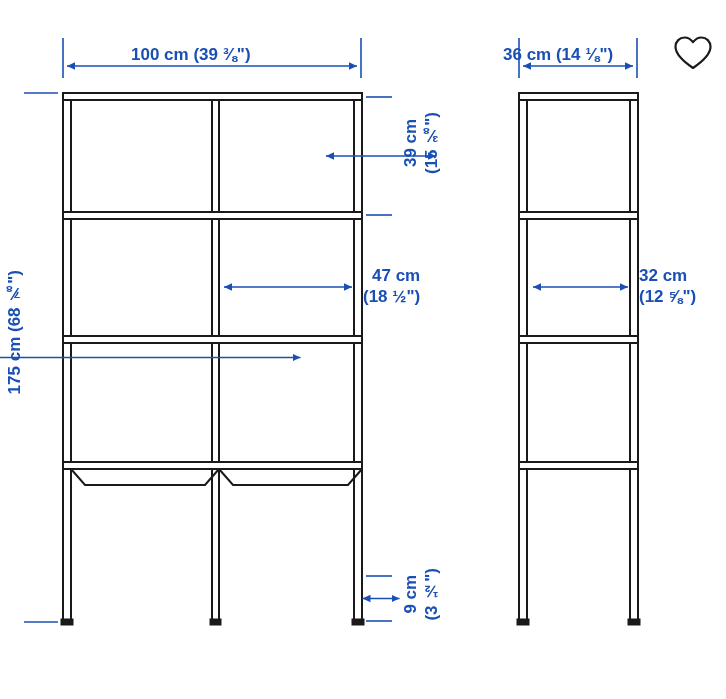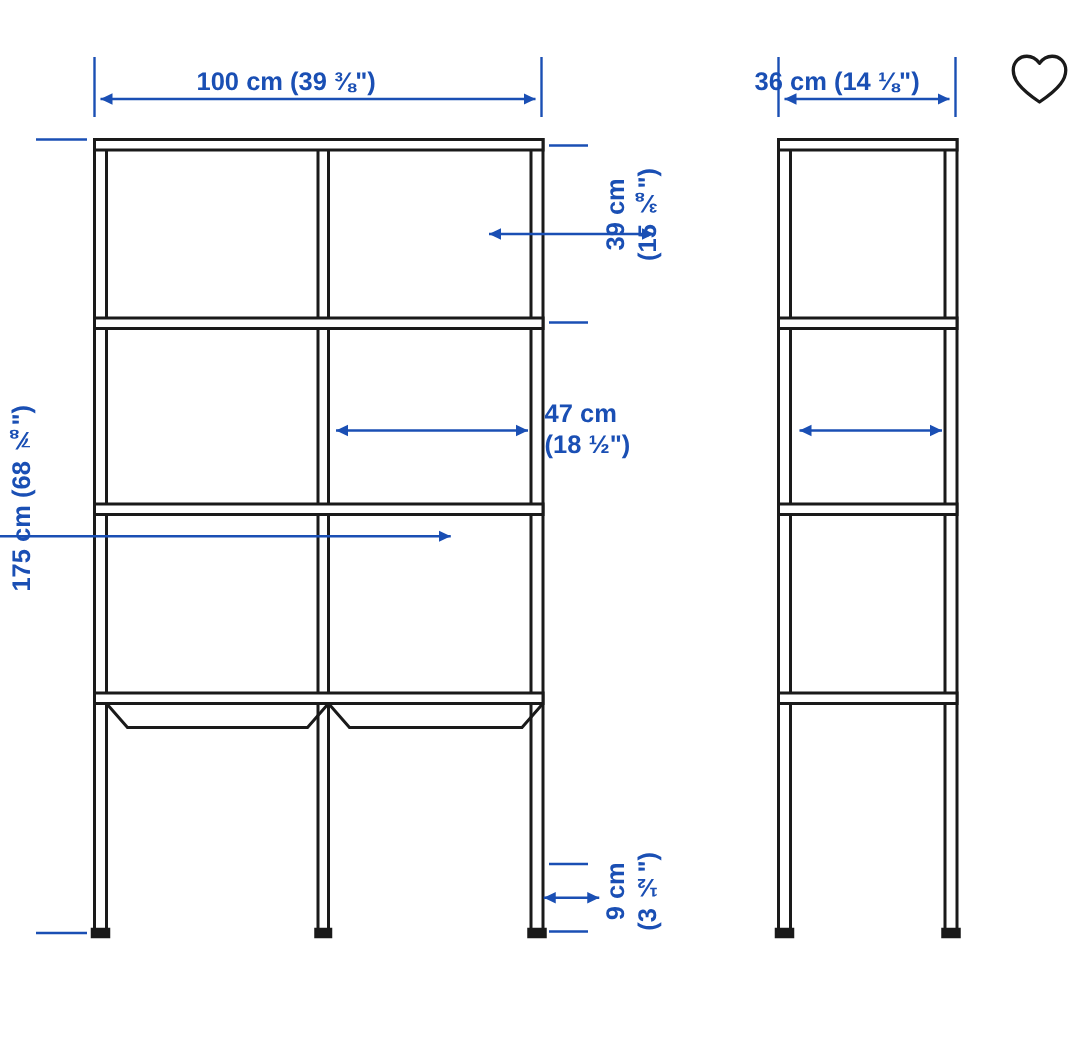--- a/index.html
+++ b/index.html
@@ -124,28 +124,30 @@
     </g>
   </svg>
 
   <div class="dim-label" style="left:131px; top:44px;">100 cm (39 ⅜")</div>
 
   <div class="dim-label vert" style="left:4px; top:270px;">175 cm (68 ⅞")</div>
 
   <div class="dim-label vert" style="left:400px; top:112px; text-align:center;">39 cm
 (15 ⅜")</div>
 
-  <div class="dim-label" style="left:363px; top:265px; text-align:left;">47 cm
+  <div class="dim-label" style="left:363px; top:265px; text-align:right;">47 cm
 (18 ½")</div>
 
   <div class="dim-label vert" style="left:400px; top:568px; text-align:center;">9 cm
 (3 ½")</div>
 
   <div class="dim-label" style="left:503px; top:44px;">36 cm (14 ⅛")</div>
 
+  <div class="dim-label" style="left:639px; top:265px; text-align:left;">32 cm
+(12 ⅝")</div>
 
   <div class="heart-btn">
     <svg width="40" height="36" viewBox="0 0 40 36" aria-hidden="true">
       <path d="M20 33 C6 23.5 2.5 17.5 2.5 11.8 C2.5 6.4 6.6 2.5 11.6 2.5 C14.9 2.5 17.8 4.2 20 7.2 C22.2 4.2 25.1 2.5 28.4 2.5 C33.4 2.5 37.5 6.4 37.5 11.8 C37.5 17.5 34 23.5 20 33 Z" fill="none" stroke="#1a1a1a" stroke-width="2.2" stroke-linejoin="round"></path>
     </svg>
   </div>
 
 </div>
 
 </body></html>

